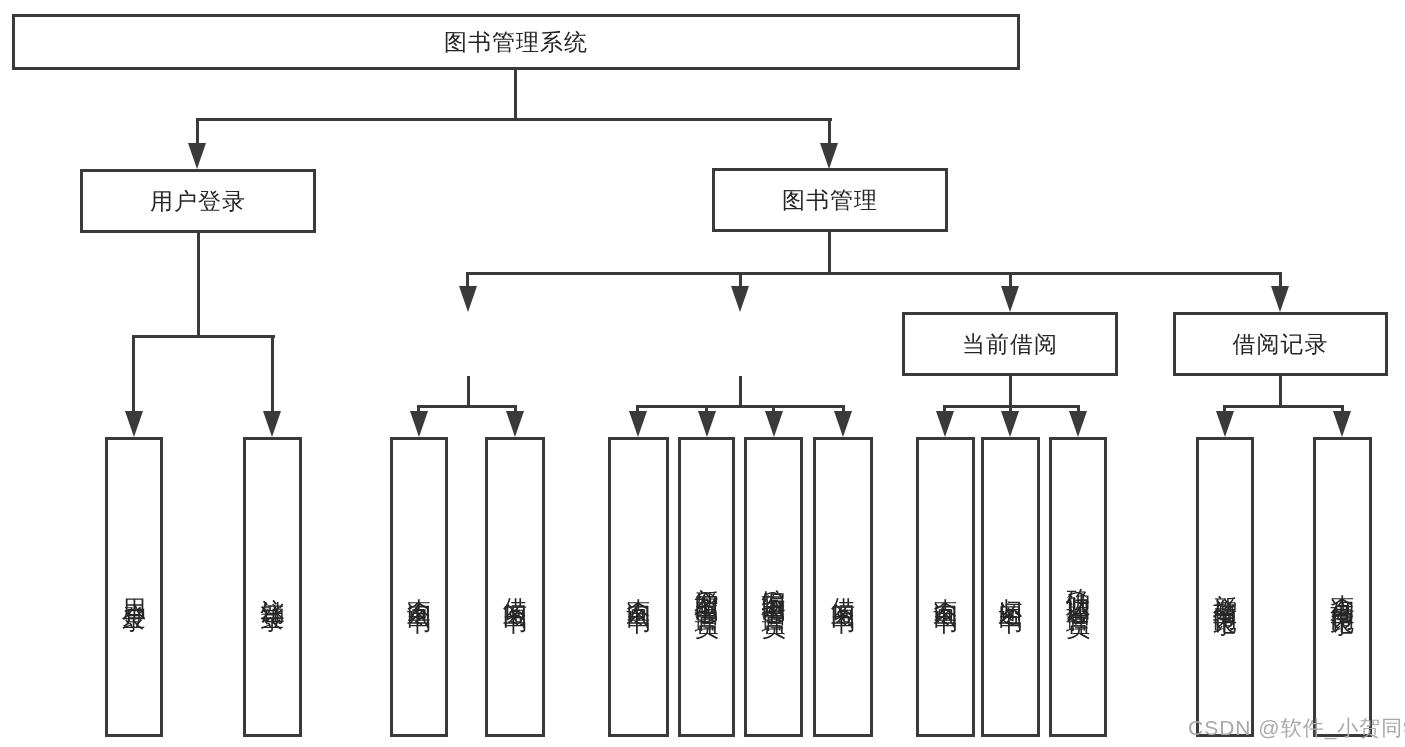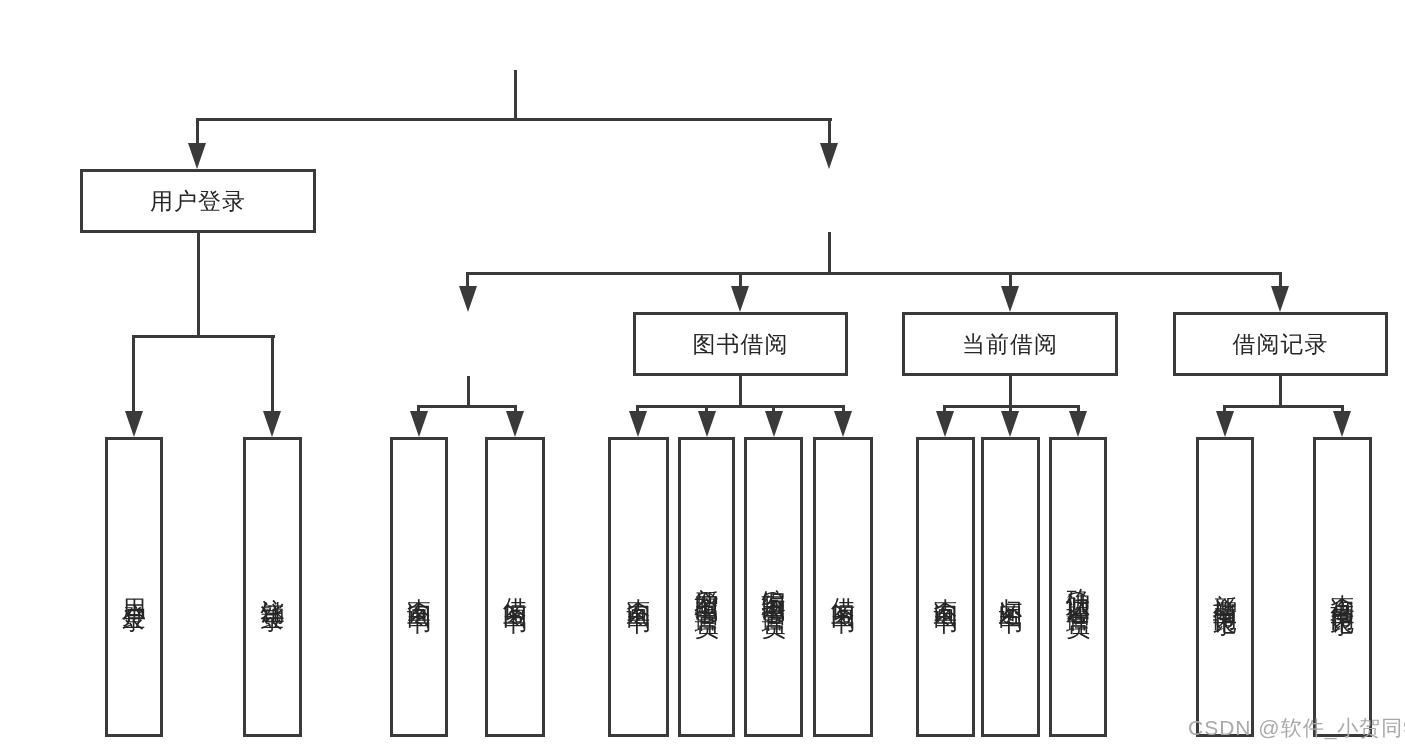--- a/index.html
+++ b/index.html
@@ -41,28 +41,31 @@
     position:absolute;left:1188px;top:714px;
     font-size:21px;color:var(--wm);letter-spacing:1px;
     white-space:nowrap;
   }
 </style>
 </head>
 <body>
 
 <div class="canvas">
 
+  <div class="node h" style="left:12px;top:14px;width:1008px;height:56px">
+    <span>图书管理系统</span>
+  </div>
 
   <div class="node h" style="left:80px;top:169px;width:236px;height:64px">
     <span>用户登录</span>
   </div>
+  <div class="node h" style="left:712px;top:168px;width:236px;height:64px">
+    <span>图书管理</span>
+  </div>
 
-  <div class="node h" style="left:633px;top:312px;width:215px;height:64px">
-    <span>图书借阅</span>
-  </div>
   <div class="node h" style="left:1173px;top:312px;width:215px;height:64px">
     <span>借阅记录</span>
   </div>
   <div class="node h" style="left:902px;top:312px;width:216px;height:64px">
     <span>当前借阅</span>
   </div>
 
   <div class="node leaf" style="left:105px;top:437px;width:58px;height:300px">
     <span>用户登录</span>
   </div>

